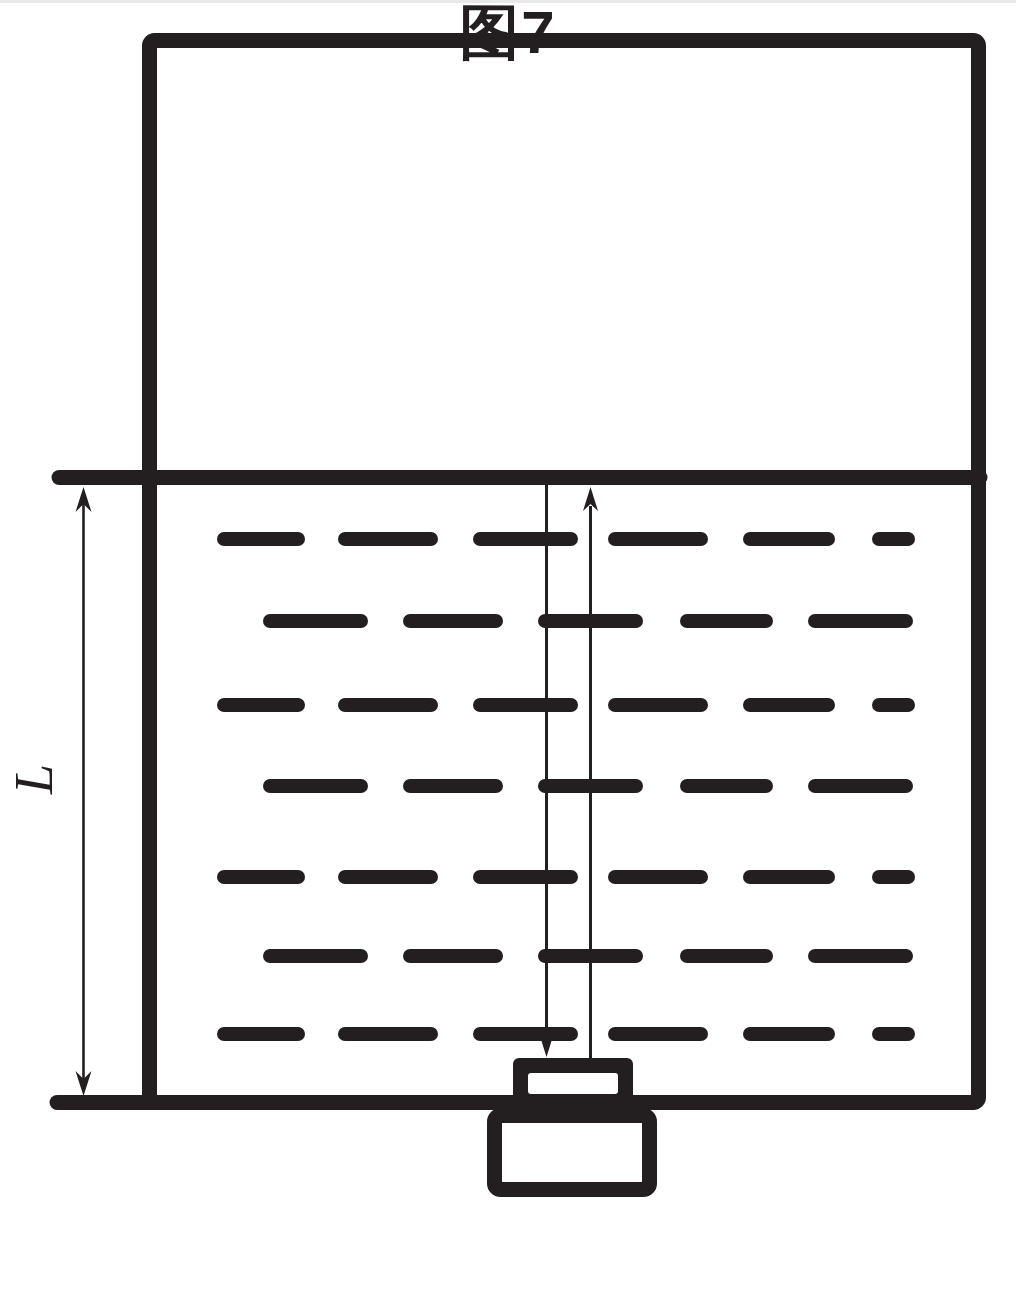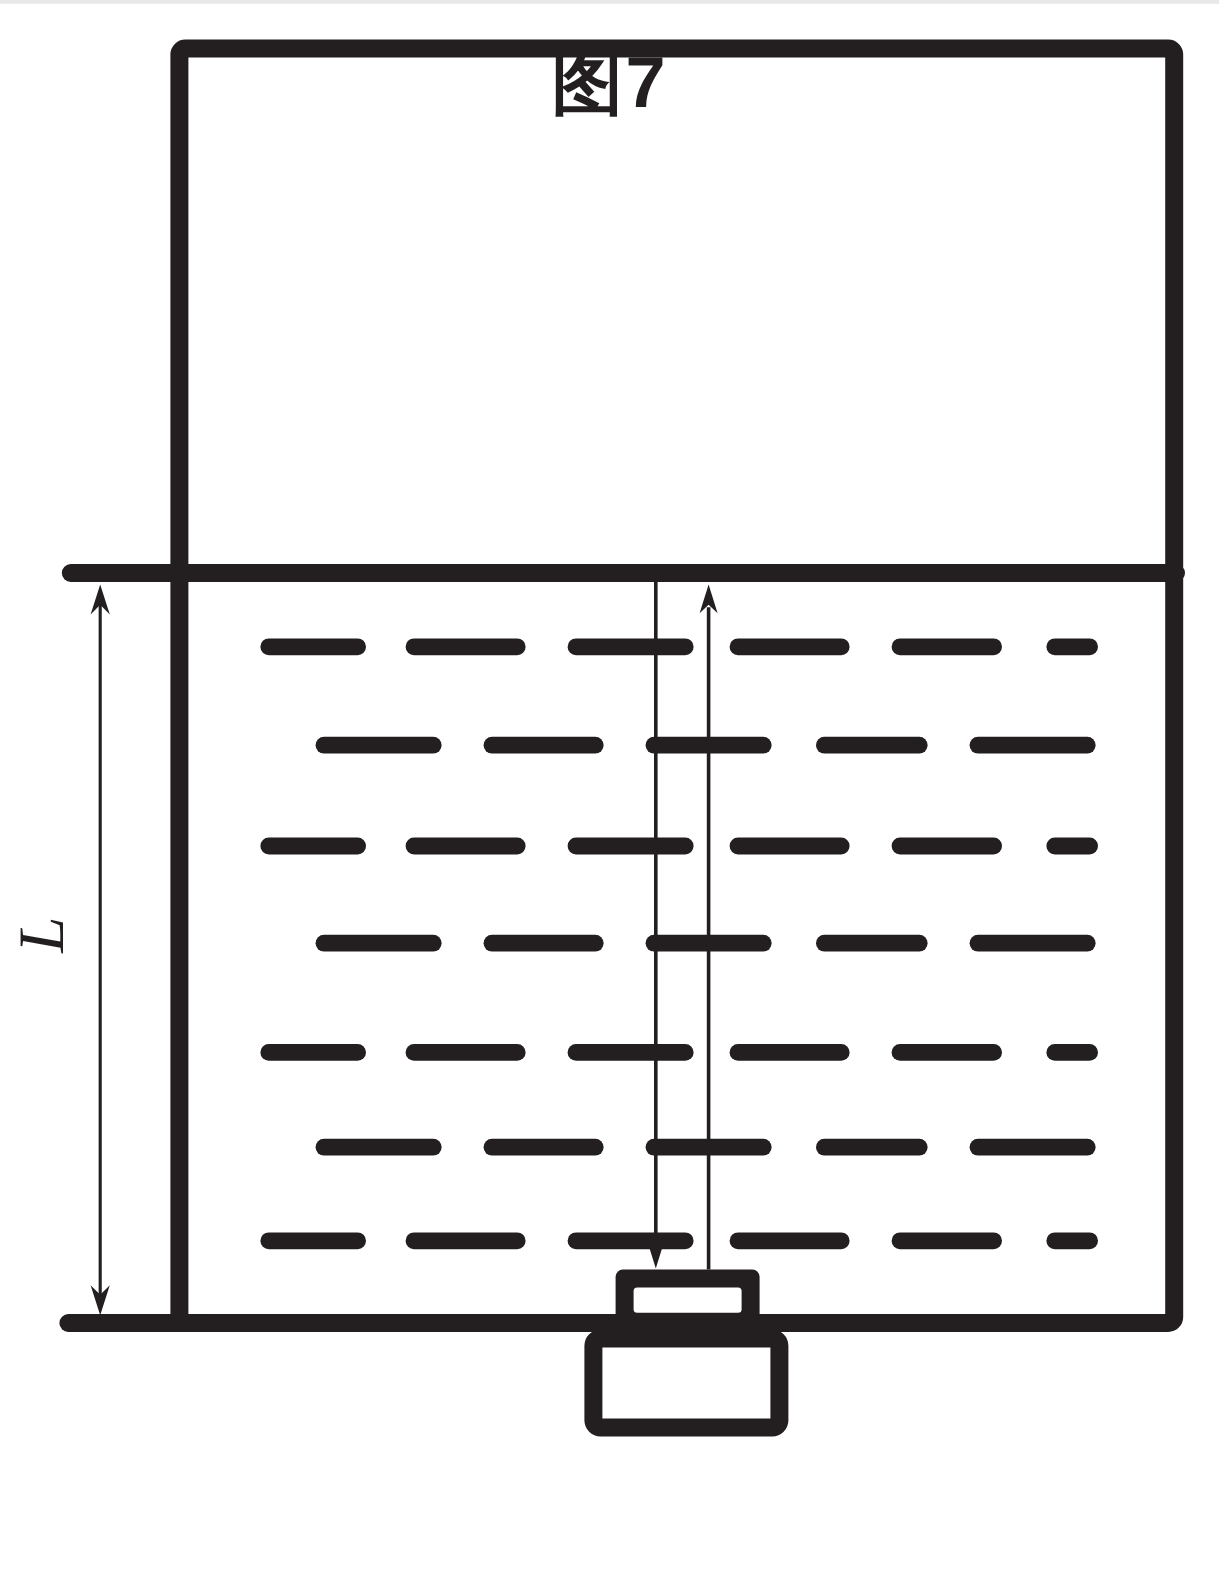--- a/index.html
+++ b/index.html
@@ -49,21 +49,20 @@
     display:flex;
     justify-content:center;
     align-items:baseline;
     gap:50px;
     color:var(--ink);
     font-size:60px;
     font-weight:bold;
     line-height:66px;
     letter-spacing:2px;
     white-space:nowrap;
-    margin-top:36px;
   }
 </style>
 </head>
 <body>
 
 <div class="page">
 
   <svg class="diagram-svg" width="1016" height="1218" viewBox="0 0 1016 1218">
 
     <g>

